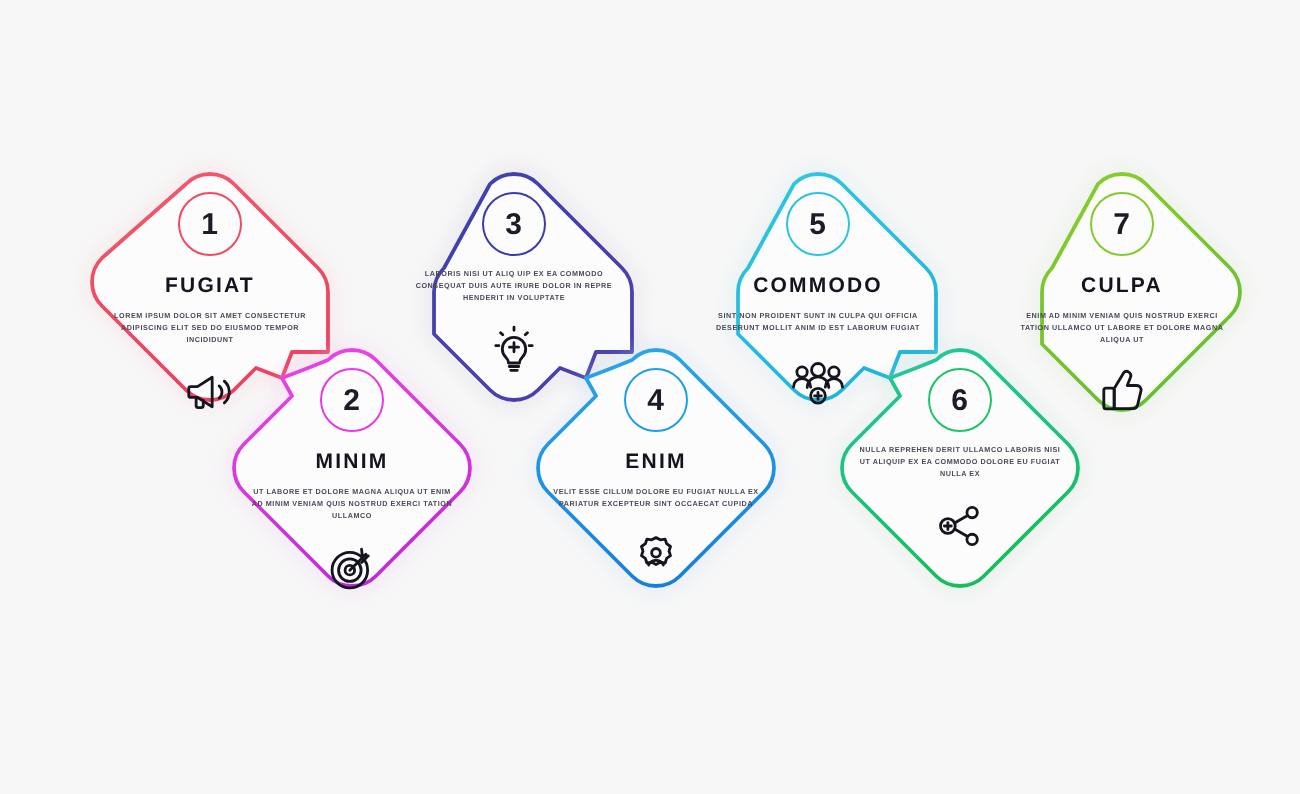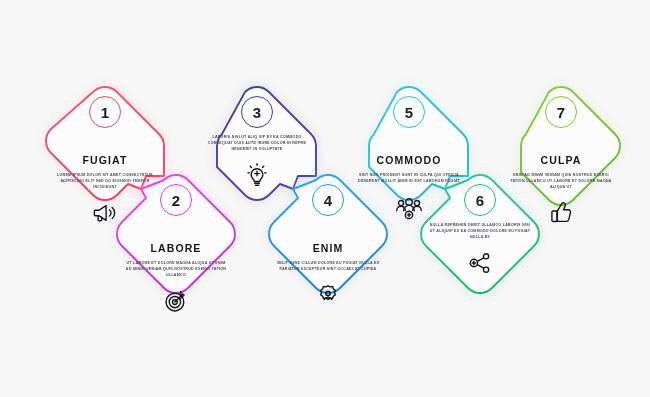--- a/index.html
+++ b/index.html
@@ -47,21 +47,21 @@
     background: transparent;
   }
   .num-circle span {
     font-size: 15px;
     font-weight: bold;
     color: #1c1c28;
     line-height: 1;
     letter-spacing: .3px;
   }
   .card-title {
-    margin-top: 26px;
+    margin-top: 9px;
     font-size: 10.5px;
     font-weight: bold;
     letter-spacing: 1.1px;
     color: #14141f;
   }
   .card-desc {
     margin-top: 7px;
     font-size: 3.6px;
     line-height: 1.62;
     letter-spacing: .28px;
@@ -154,21 +154,21 @@
           <path d="M5.6 14.6v3.6a1 1 0 0 0 1 1h1.3a1 1 0 0 0 1-1v-2.3"></path>
           <path d="M16.2 9.2a3.6 3.6 0 0 1 0 5.6M18.6 7a6.6 6.6 0 0 1 0 10"></path>
         </svg>
       </div>
     </div>
 
     <div class="card" style="left:110px; top:184px;">
       <div class="num-circle" style="border-color:#e739e7">
         <span>2</span>
       </div>
-      <div class="card-title">LABORE</div>
+      <div class="card-title">MINIM</div>
       <div class="card-desc">UT LABORE ET DOLORE MAGNA ALIQUA UT ENIM AD MINIM VENIAM QUIS NOSTRUD EXERCI TATION ULLAMCO</div>
       <div class="card-icon">
         <svg width="26" height="26" viewBox="0 0 24 24" fill="none" stroke="#15151f" stroke-width="1.3" stroke-linecap="round" stroke-linejoin="round">
           <circle cx="11" cy="13" r="8.2"></circle>
           <circle cx="11" cy="13" r="5.2"></circle>
           <circle cx="11" cy="13" r="2.2"></circle>
           <path d="M11 13l7.4-7.4"></path>
           <path d="M16.4 3.3l.3 2.8 2.8.3-3.1 3.1"></path>
         </svg>
       </div>

